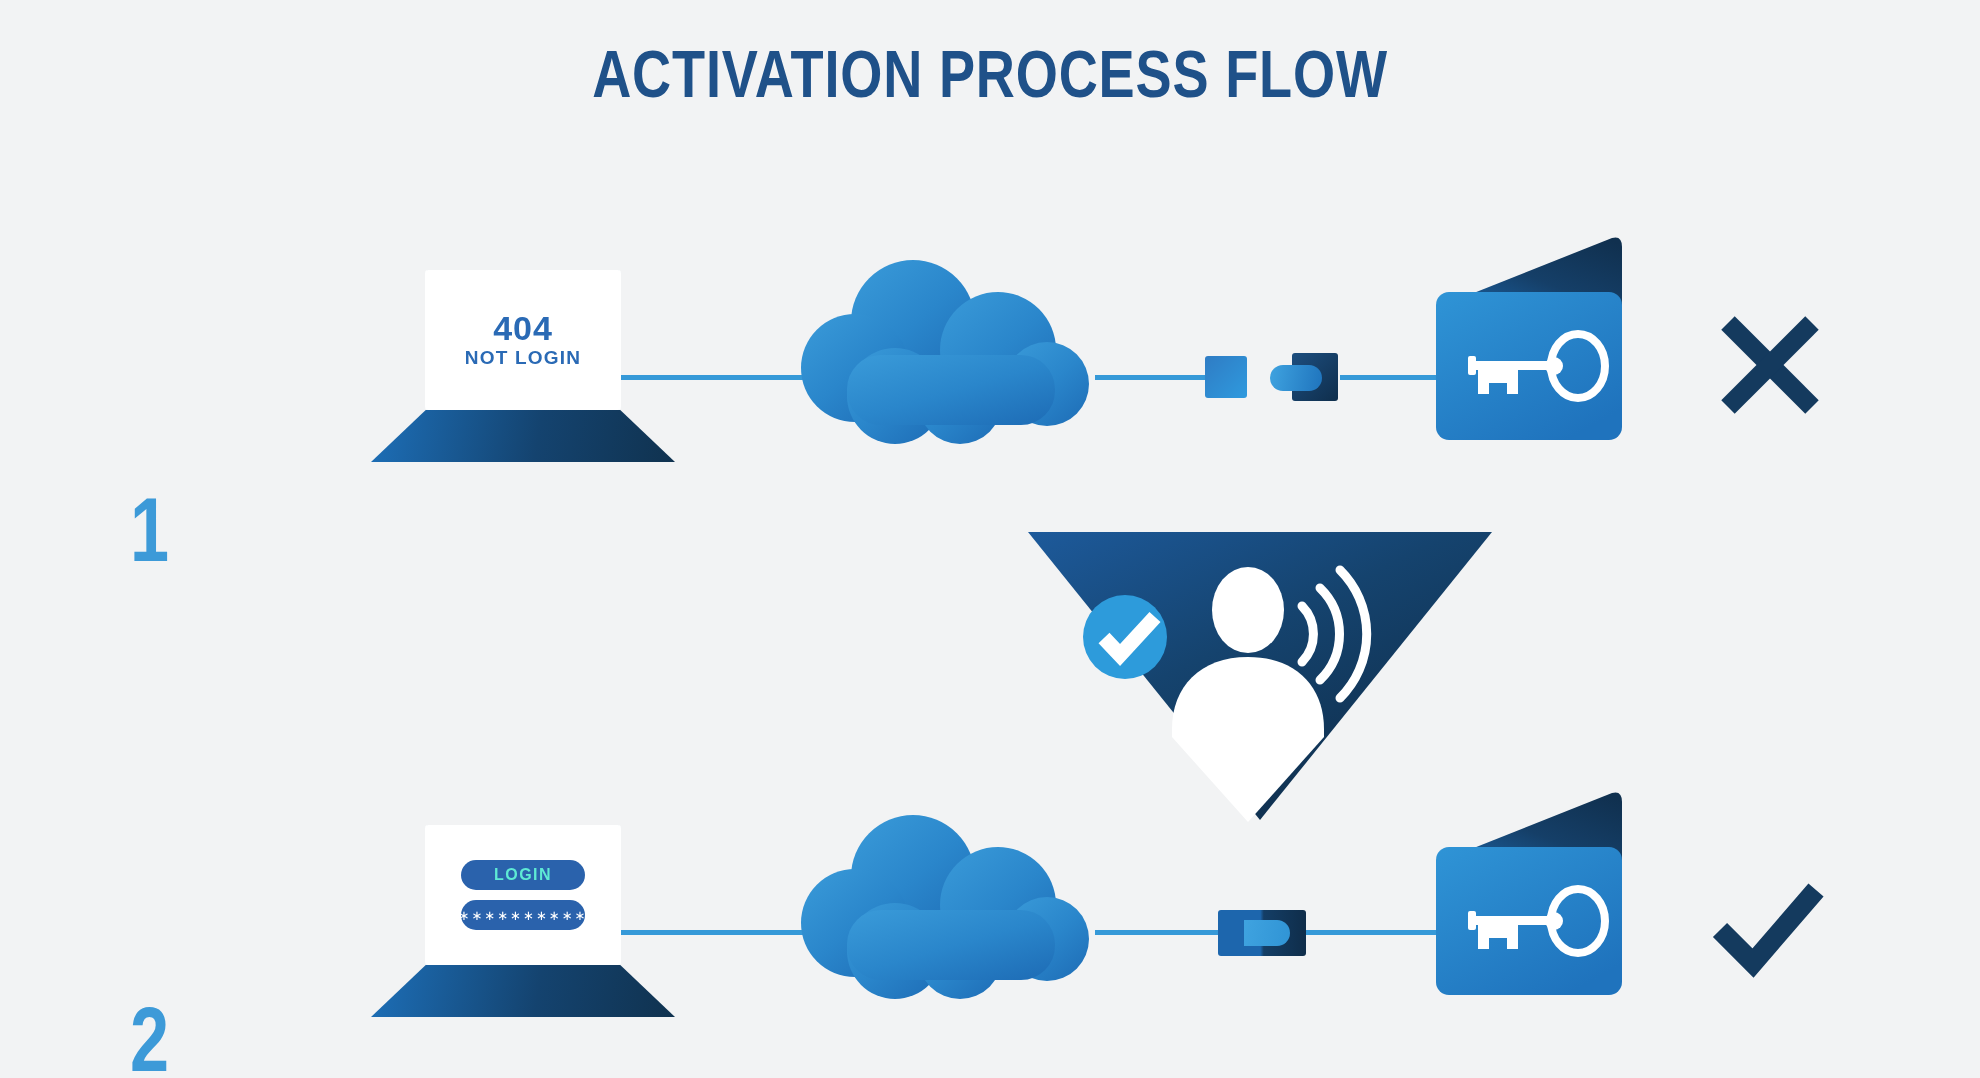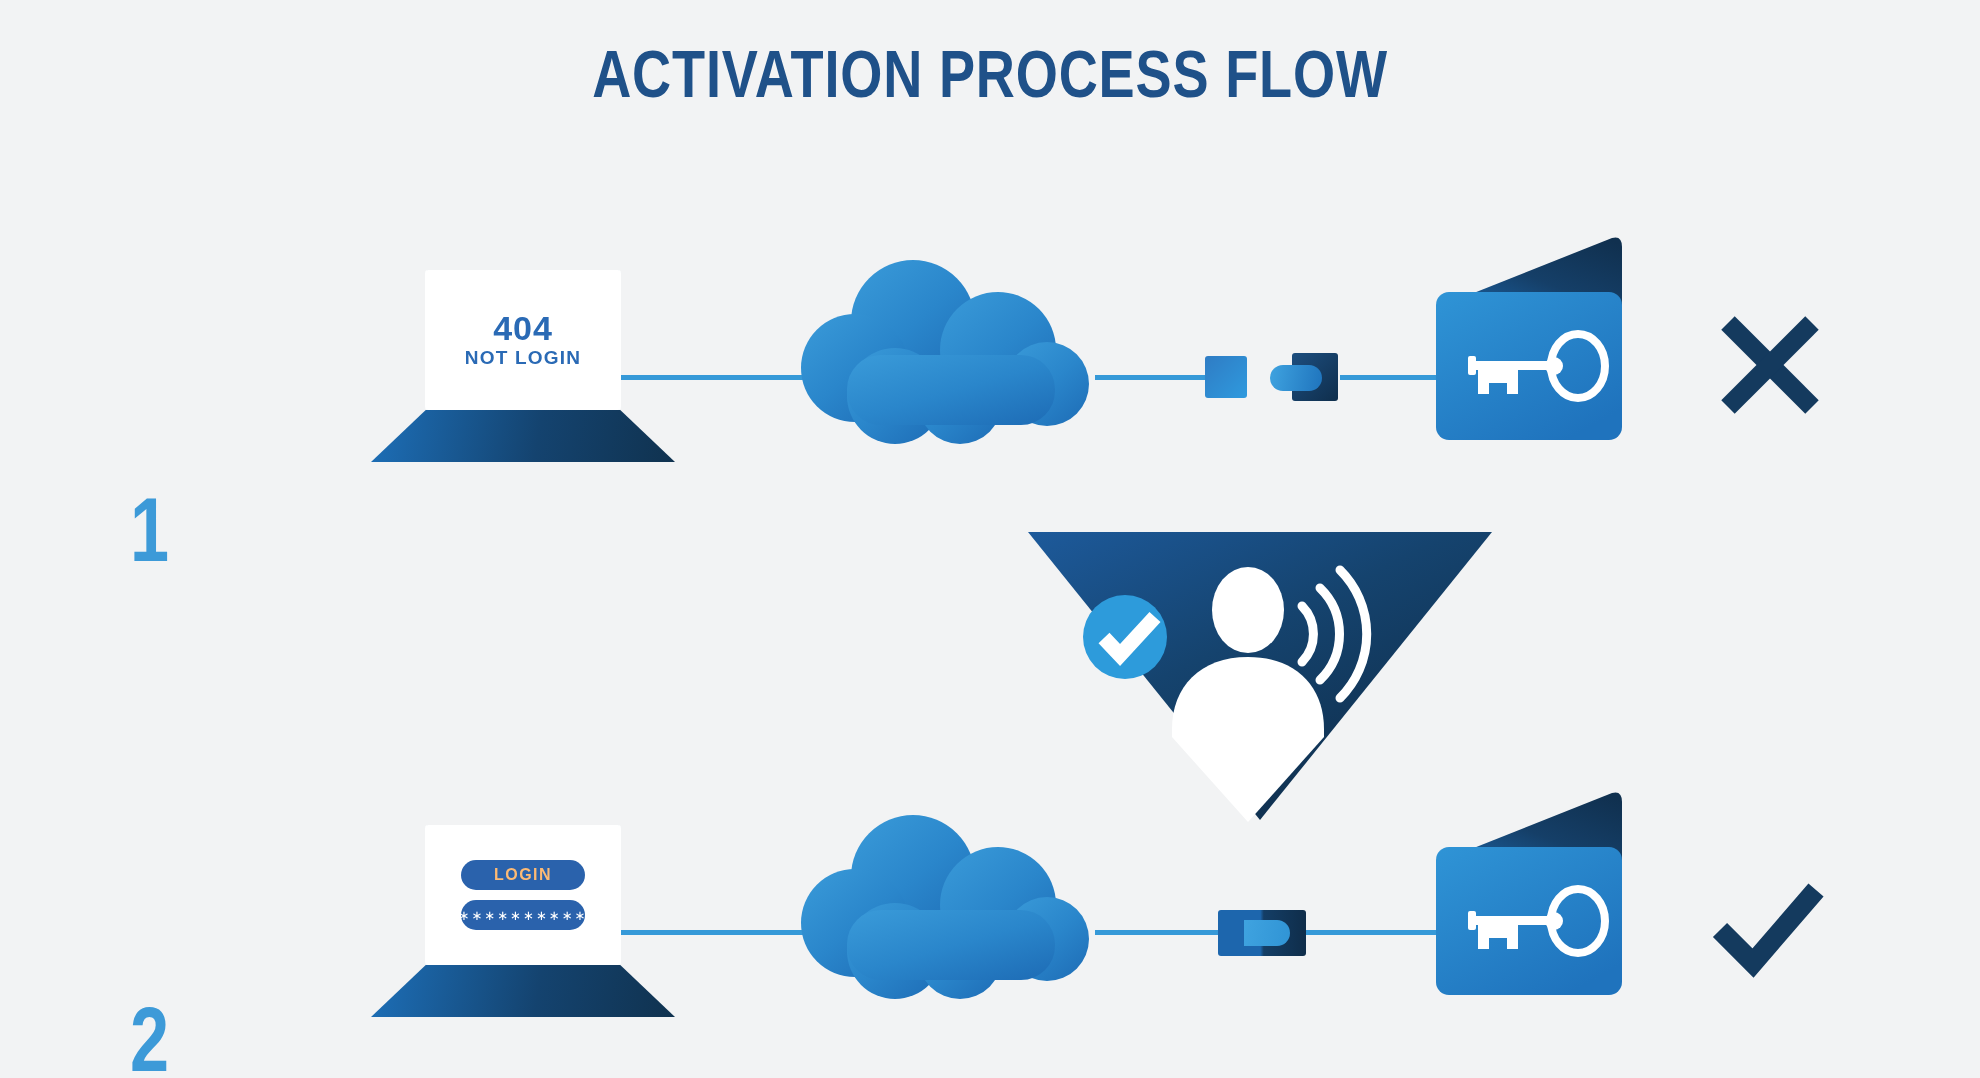--- a/index.html
+++ b/index.html
@@ -140,21 +140,21 @@
     width: 124px;
     height: 30px;
     border-radius: 15px;
     background: #2a62ac;
     display: flex;
     align-items: center;
     justify-content: center;
     margin: 5px 0;
   }
   .login-pill-label {
-    color: #fdba74;
+    color: #5eead4;
     font-family: "Liberation Sans Narrow", "Liberation Sans", sans-serif;
     font-size: 16px;
     font-weight: 700;
     letter-spacing: 1.5px;
   }
   .login-pill-dots {
     color: #ffffff;
     font-size: 13px;
     letter-spacing: 2px;
     font-family: "DejaVu Sans", sans-serif;

